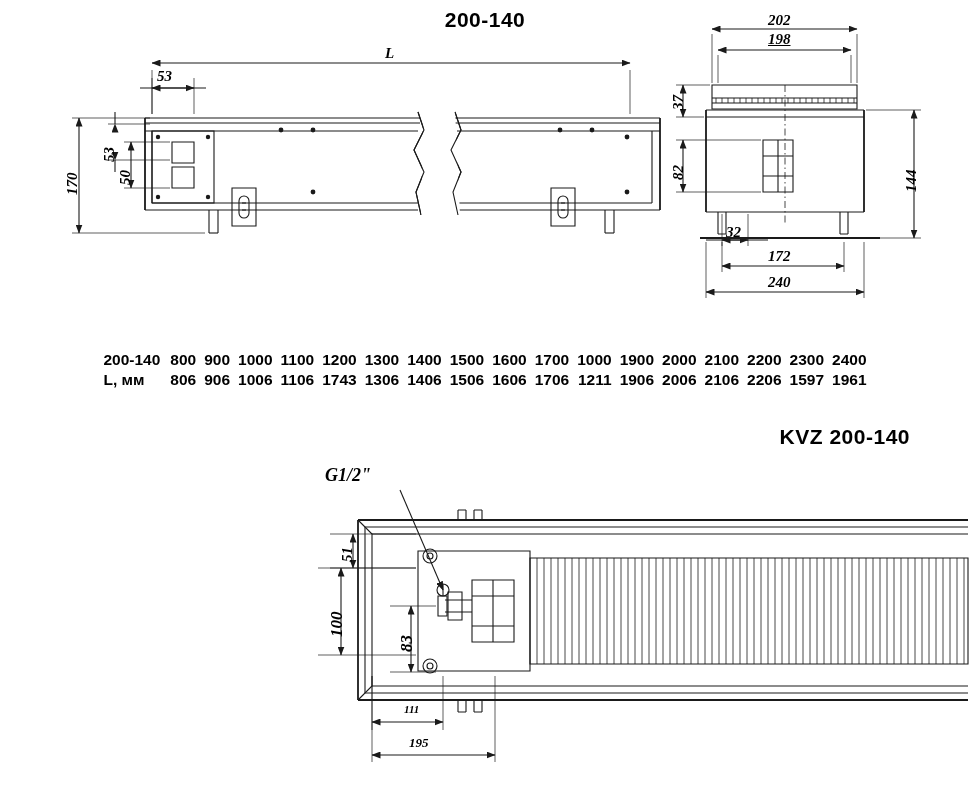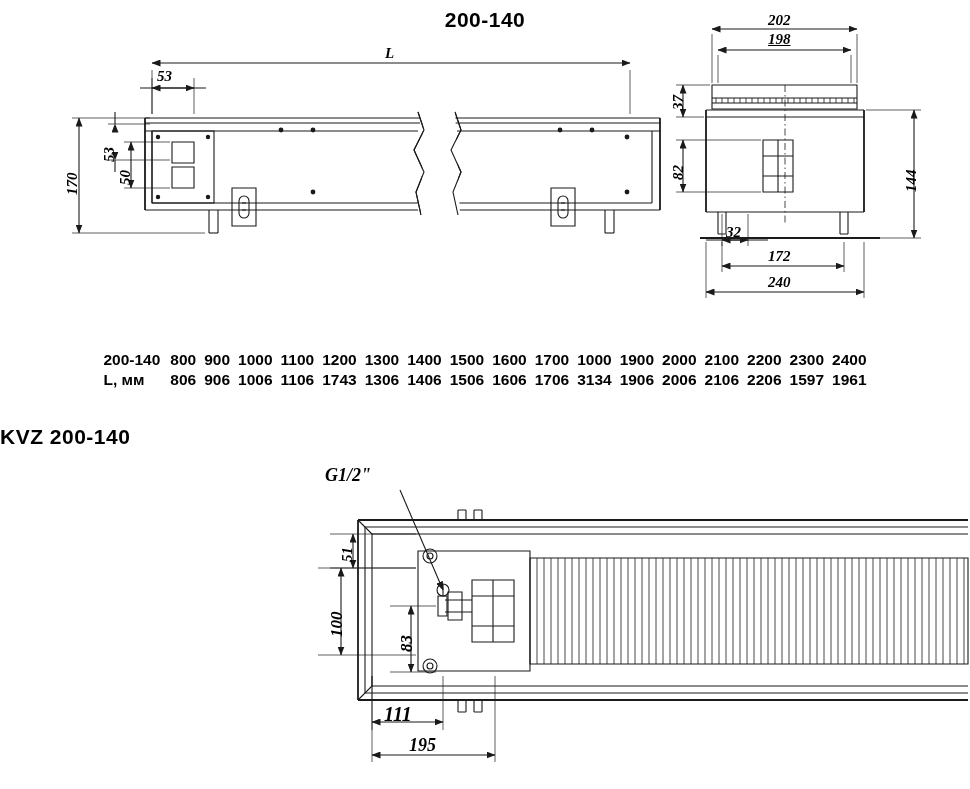--- a/index.html
+++ b/index.html
@@ -28,23 +28,23 @@
     font-size: 21px;
     letter-spacing: 0.5px;
     white-space: nowrap;
   }
   #title-top {
     left: 0; top: 8px;
     width: 970px;
     text-align: center;
   }
   #title-bottom {
-    left: 0; top: 425px;
+    left: 8px; top: 425px;
     width: 902px;
-    text-align: left;
+    text-align: right;
   }
   .table-wrap {
     position: absolute;
     left: 0;
     top: 350px;
     width: 970px;
     display: flex;
     justify-content: center;
   }
   table.spec {
@@ -398,22 +398,22 @@
   <div class="dimtext vert" style="left:670px; top:180px;">82</div>
   <div class="dimtext vert" style="left:903px; top:192px;">144</div>
   <div class="dimtext" style="left:726px; top:224px;">32</div>
   <div class="dimtext" style="left:768px; top:248px;">172</div>
   <div class="dimtext" style="left:768px; top:274px;">240</div>
 
   <div class="dimtext" style="left:325px; top:465px; font-size:18px;">G1/2"</div>
   <div class="dimtext vert" style="left:339px; top:562px;">51</div>
   <div class="dimtext vert" style="left:327px; top:637px; font-size:17px;">100</div>
   <div class="dimtext vert" style="left:397px; top:652px; font-size:17px;">83</div>
-  <div class="dimtext" style="left:384px; top:703px; font-size:20px;">111</div>
-  <div class="dimtext" style="left:409px; top:735px; font-size:18px;">195</div>
+  <div class="dimtext" style="left:404px; top:703px; font-size:11px;">111</div>
+  <div class="dimtext" style="left:409px; top:735px; font-size:13px;">195</div>
 
   <div class="table-wrap">
     <table class="spec">
       <tbody>
           <tr>
         <td class="rowhead">200-140</td>
         <td>800</td>
         <td>900</td>
         <td>1000</td>
         <td>1100</td>
@@ -436,21 +436,21 @@
         <td>806</td>
         <td>906</td>
         <td>1006</td>
         <td>1106</td>
         <td>1743</td>
         <td>1306</td>
         <td>1406</td>
         <td>1506</td>
         <td>1606</td>
         <td>1706</td>
-        <td>3134</td>
+        <td>1211</td>
         <td>1906</td>
         <td>2006</td>
         <td>2106</td>
         <td>2206</td>
         <td>1597</td>
         <td>1961</td>
       </tr>
     </tbody>
       </table>
   </div>

